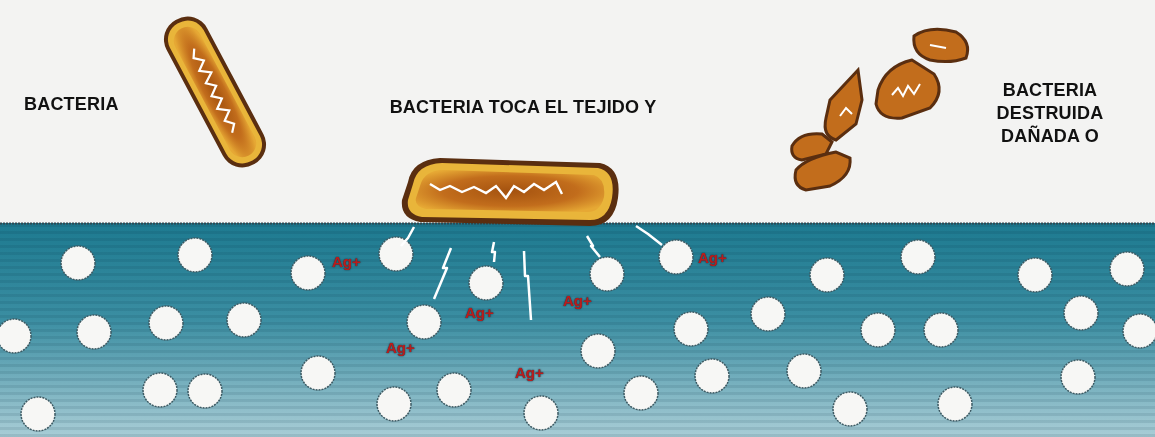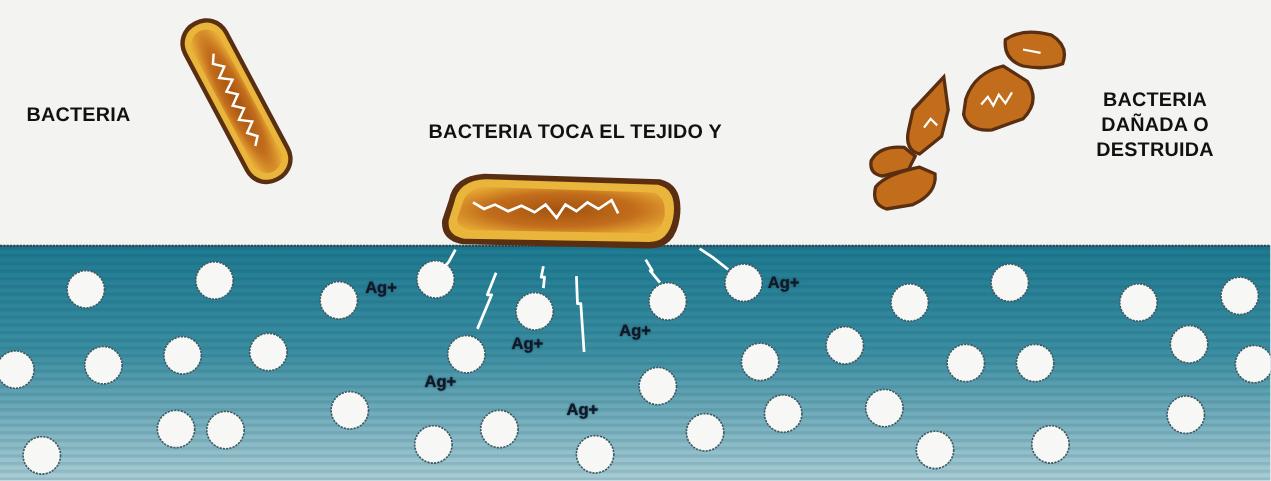--- a/index.html
+++ b/index.html
@@ -1,19 +1,19 @@
 <!DOCTYPE html>
 <html><head>
 <meta charset="utf-8">
 <style>
   html,body{margin:0;padding:0;}
   body{width:1155px;height:437px;overflow:hidden;background:#f3f3f2;position:relative;font-family:"Liberation Sans",sans-serif;}
   .stage{position:absolute;left:0;top:0;width:1155px;height:350px;}
   .label{position:absolute;font-weight:bold;color:#111;font-size:18px;line-height:23px;text-align:center;letter-spacing:0.2px;}
-  .ion-label{position:absolute;font-weight:bold;color:#0f172a;font-size:15px;text-shadow:0 0 2px #2a4a55,0 0 1px #123;}
+  .ion-label{position:absolute;font-weight:bold;color:#b91c1c;font-size:15px;text-shadow:0 0 2px #2a4a55,0 0 1px #123;}
   svg{position:absolute;left:0;top:0;}
 </style>
 </head>
 <body>
 
 <div class="stage">
   <svg width="1155" height="437" viewBox="0 0 1155 437">
     <defs>
       <linearGradient id="tissue" x1="0" y1="0" x2="0" y2="1">
         <stop offset="0" stop-color="#1d7a90"></stop>
@@ -104,27 +104,27 @@
       <path d="M830,100 L858,70 L862,100 L856,124 L836,140 Q822,136 826,118 Z"></path>
       <path d="M792,146 Q800,132 822,134 L832,142 L826,154 L802,160 Q790,158 792,146 Z"></path>
       <path d="M796,170 Q806,158 836,152 L850,158 Q852,176 830,186 L806,190 Q792,186 796,170 Z"></path>
       <polyline points="892,95 898,88 903,96 908,86 914,94 920,84" fill="none" stroke="#fff" stroke-width="2"></polyline>
       <polyline points="840,116 846,108 852,114" fill="none" stroke="#fff" stroke-width="2"></polyline>
       <line x1="930" y1="45" x2="946" y2="48" stroke="#fff" stroke-width="2"></line>
     </g>
   </svg>
 
   <div class="label" style="left:24px;top:93px;">BACTERIA</div>
-  <div class="label" style="left:353px;top:96px;width:340px;margin-top:12px;">
+  <div class="label" style="left:353px;top:96px;width:340px;">
     <div>BACTERIA TOCA EL TEJIDO Y</div>
   </div>
   <div class="label" style="left:985px;top:79px;width:130px;">
     <div>BACTERIA</div>
+    <div>DESTRUIDA</div>
     <div>DAÑADA O</div>
-    <div>DESTRUIDA</div>
   </div>
 
   <div id="ion-labels">
       <div class="ion-label" style="left: 332px; top: 253px;">Ag+</div>
       <div class="ion-label" style="left: 698px; top: 249px;">Ag+</div>
       <div class="ion-label" style="left: 563px; top: 292px;">Ag+</div>
       <div class="ion-label" style="left: 465px; top: 304px;">Ag+</div>
       <div class="ion-label" style="left: 386px; top: 339px;">Ag+</div>
       <div class="ion-label" style="left: 515px; top: 364px;">Ag+</div>
     </div>

